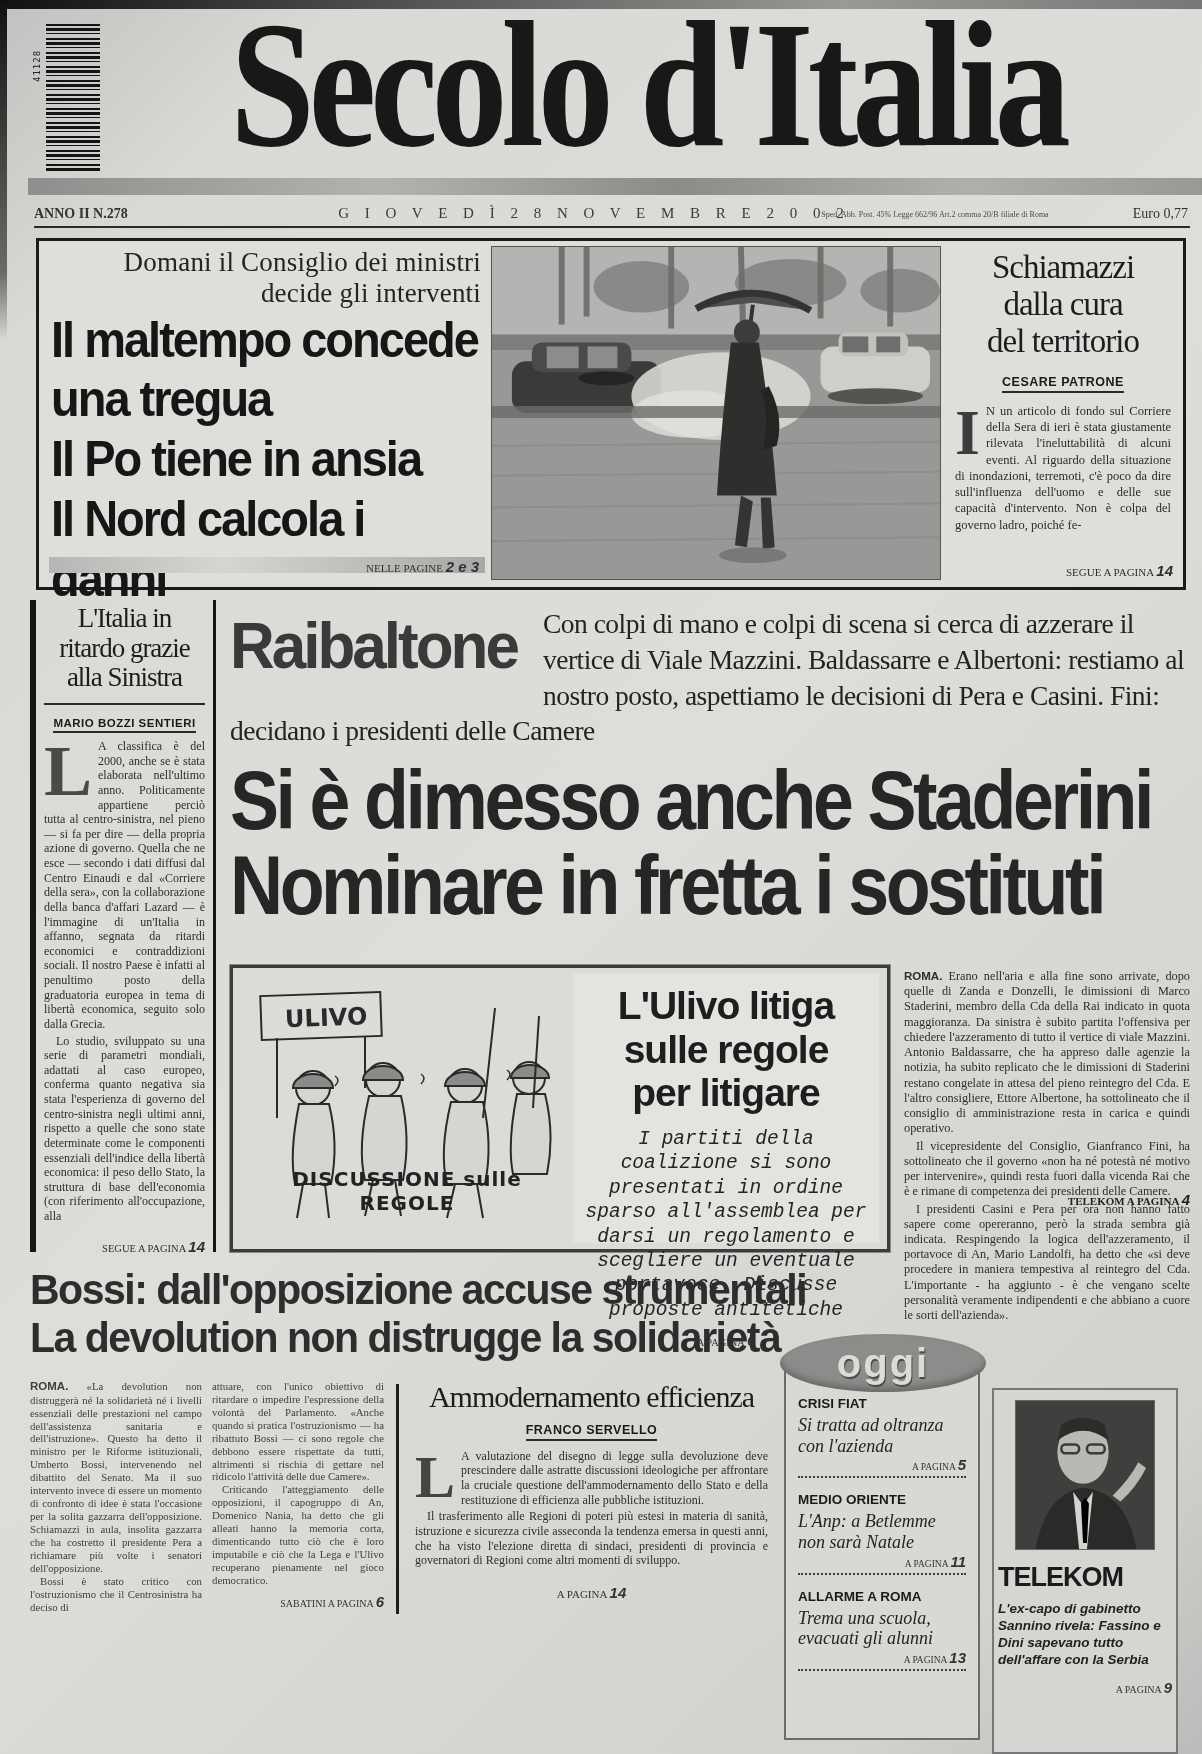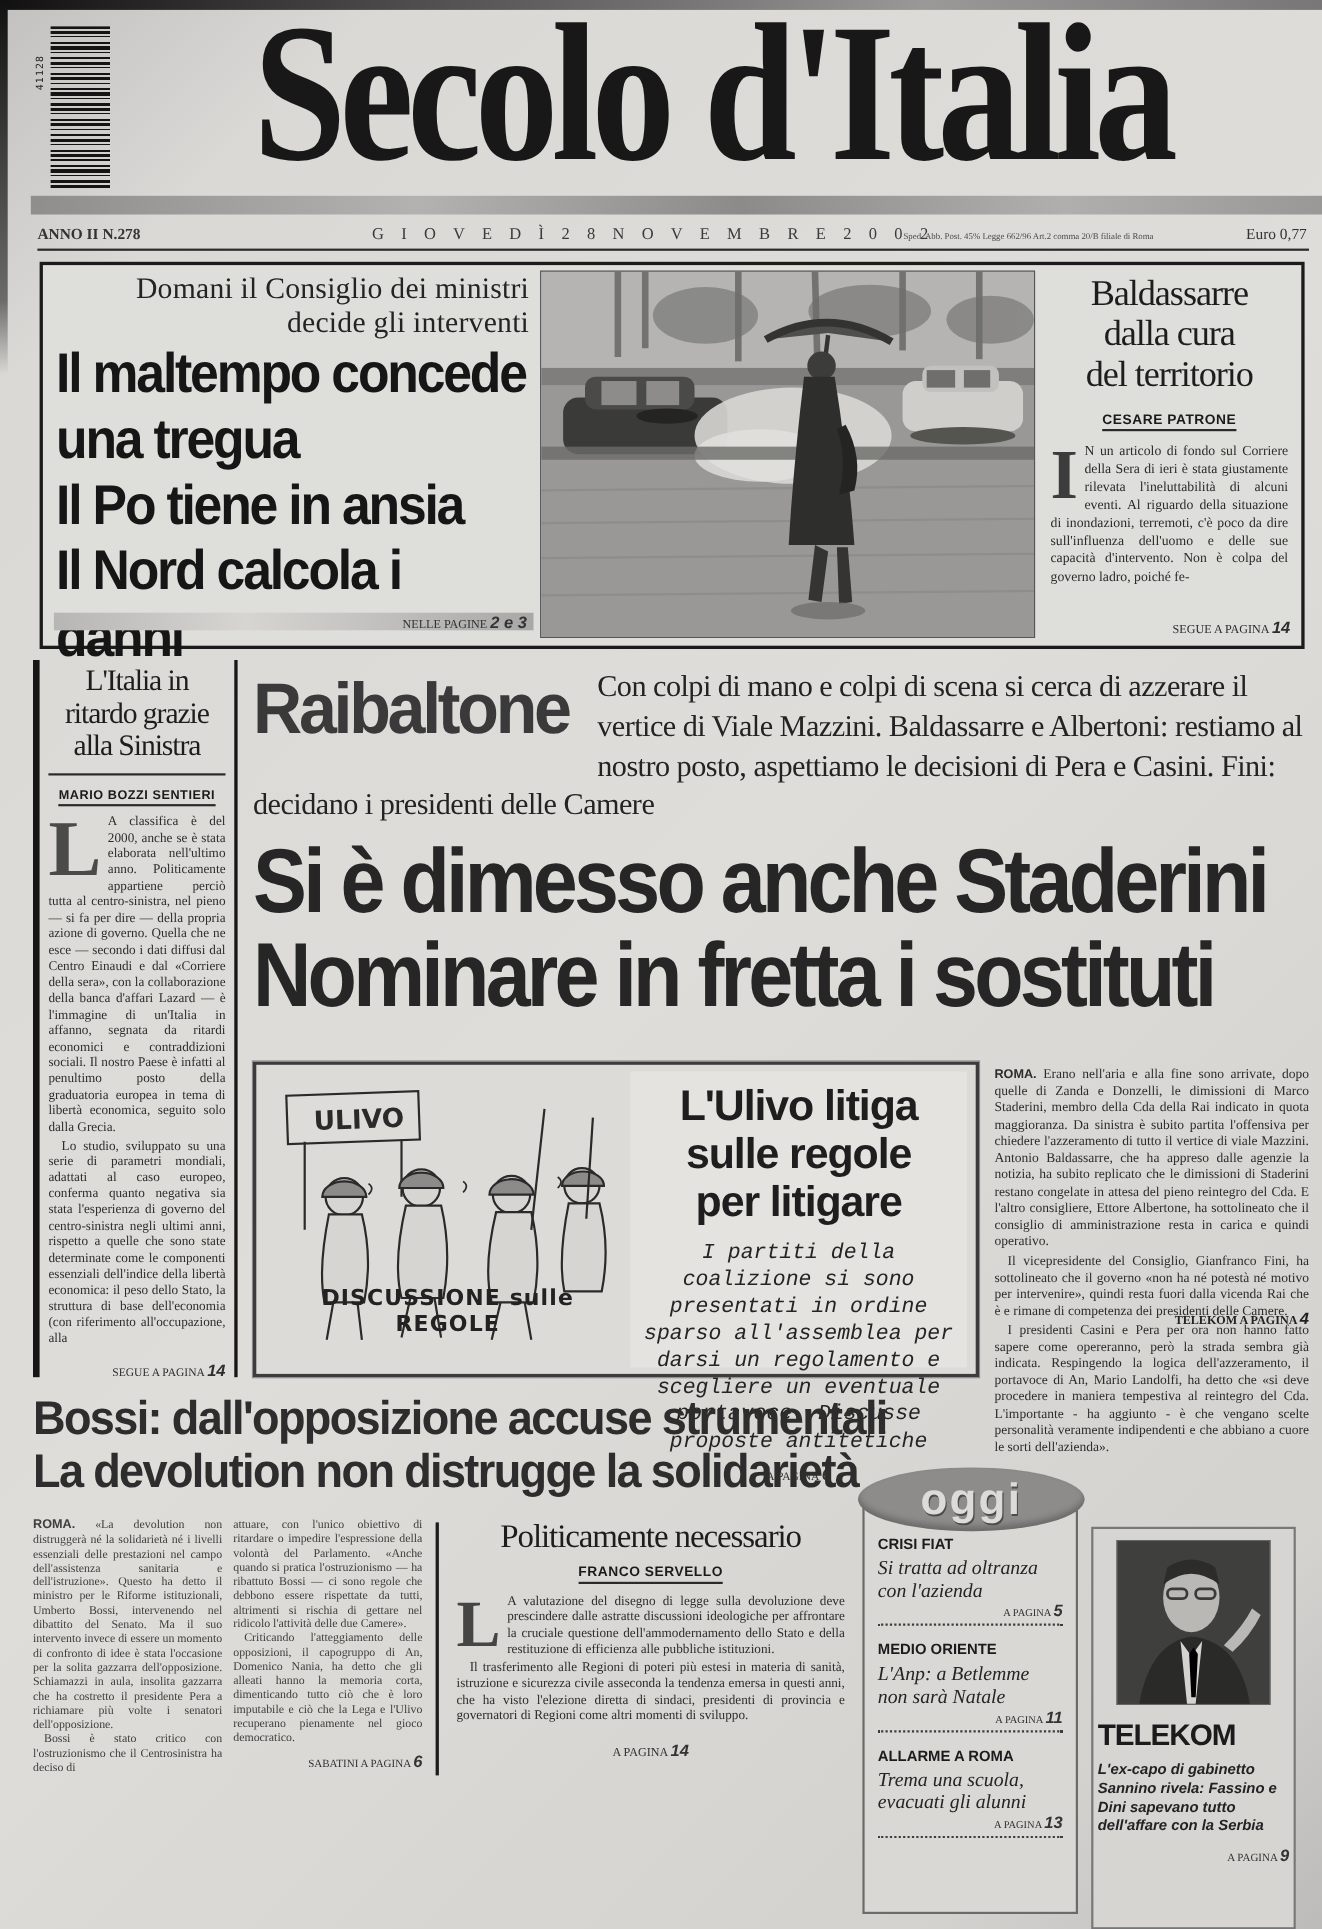--- a/index.html
+++ b/index.html
@@ -218,21 +218,21 @@
         <circle cx="256" cy="86" r="13" fill="#3c3c3a"></circle>
         <path d="M240 96 Q230 180 226 250 L286 250 Q280 170 268 96 Z" fill="#2e2e2c"></path>
         <path d="M250 250 L244 300 L256 302 L262 256 M270 252 L272 304 L284 302 L280 252" fill="#343432"></path>
         <ellipse cx="262" cy="310" rx="34" ry="8" fill="#70706e" opacity="0.8"></ellipse>
         <path d="M278 140 q16 30 8 60 l-14 4 q8 -34 -2 -60 Z" fill="#242422"></path>
       </g>
     </svg>
 
     <div class="top-right">
       <div class="ed-title">
-        <div>Baldassarre</div>
+        <div>Schiamazzi</div>
         <div>dalla cura</div>
         <div>del territorio</div>
       </div>
       <div class="byline-wrap">
         <span class="byline">CESARE PATRONE</span>
       </div>
       <div class="body-sm">
         <span class="dropcap">I</span><span>N un articolo di fondo sul Corriere della Sera di ieri è stata giustamente rilevata l'ineluttabilità di alcuni eventi. Al riguardo della situazione di inondazioni, terremoti, c'è poco da dire sull'influenza dell'uomo e delle sue capacità d'intervento. Non è colpa del governo ladro, poiché fe-</span>
       </div>
       <div class="segue">
@@ -347,21 +347,21 @@
         <div class="tiny-col">
           <p>attuare, con l'unico obiettivo di ritardare o impedire l'espressione della volontà del Parlamento. «Anche quando si pratica l'ostruzionismo — ha ribattuto Bossi — ci sono regole che debbono essere rispettate da tutti, altrimenti si rischia di gettare nel ridicolo l'attività delle due Camere».</p>
           <p>Criticando l'atteggiamento delle opposizioni, il capogruppo di An, Domenico Nania, ha detto che gli alleati hanno la memoria corta, dimenticando tutto ciò che è loro imputabile e ciò che la Lega e l'Ulivo recuperano pienamente nel gioco democratico.</p>
           <div class="tiny-footer">
             <span>SABATINI A PAGINA</span>
             <span class="pnum">6</span>
           </div>
         </div>
         <div class="col-rule"></div>
         <div class="servello">
-          <div class="serv-title">Politicamente necessario</div>
+          <div class="serv-title">Ammodernamento efficienza</div>
           <div class="byline-wrap">
             <span class="byline">FRANCO SERVELLO</span>
           </div>
           <div class="body-xs">
             <span class="dropcap">L</span><span>A valutazione del disegno di legge sulla devoluzione deve prescindere dalle astratte discussioni ideologiche per affrontare la cruciale questione dell'ammodernamento dello Stato e della restituzione di efficienza alle pubbliche istituzioni.</span>
           </div>
           <div class="body-xs">Il trasferimento alle Regioni di poteri più estesi in materia di sanità, istruzione e sicurezza civile asseconda la tendenza emersa in questi anni, che ha visto l'elezione diretta di sindaci, presidenti di provincia e governatori di Regioni come altri momenti di sviluppo.</div>
           <div class="serv-pref">
             <span>A PAGINA</span>
             <span class="pnum">14</span>

